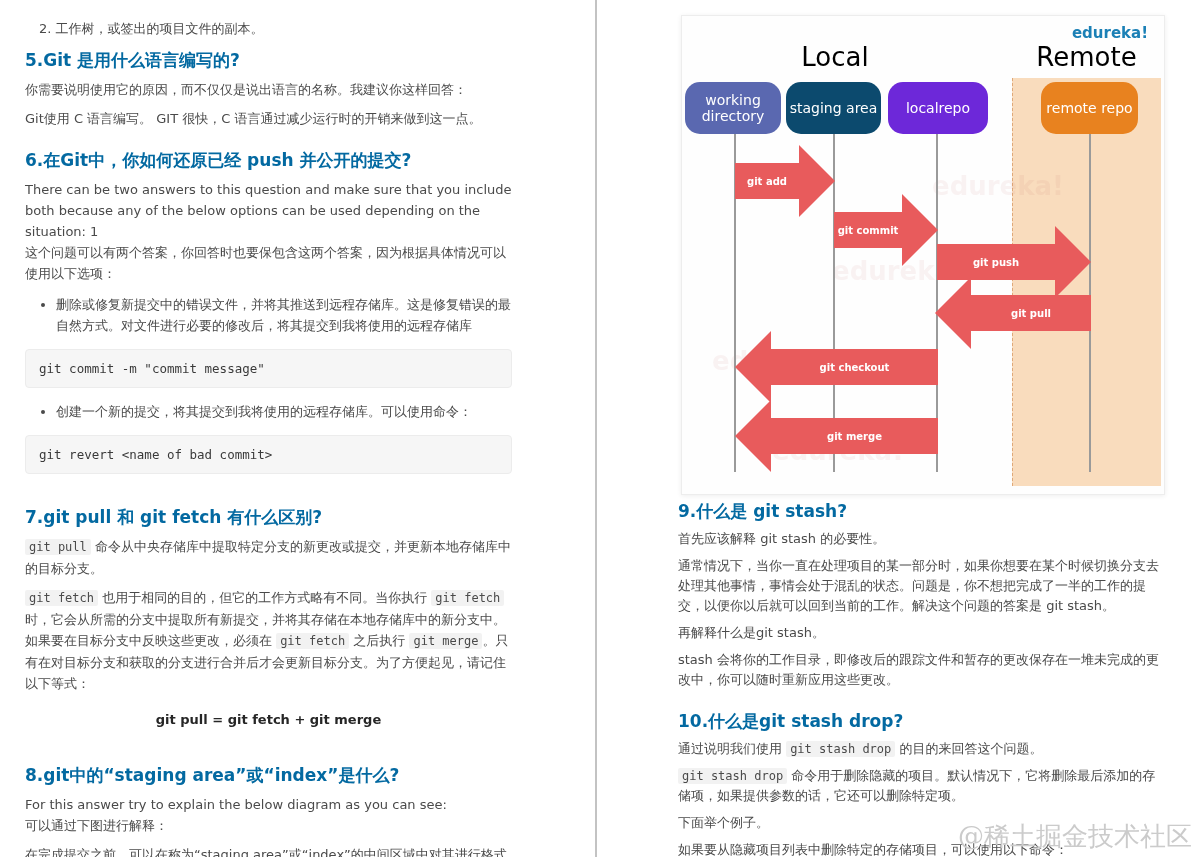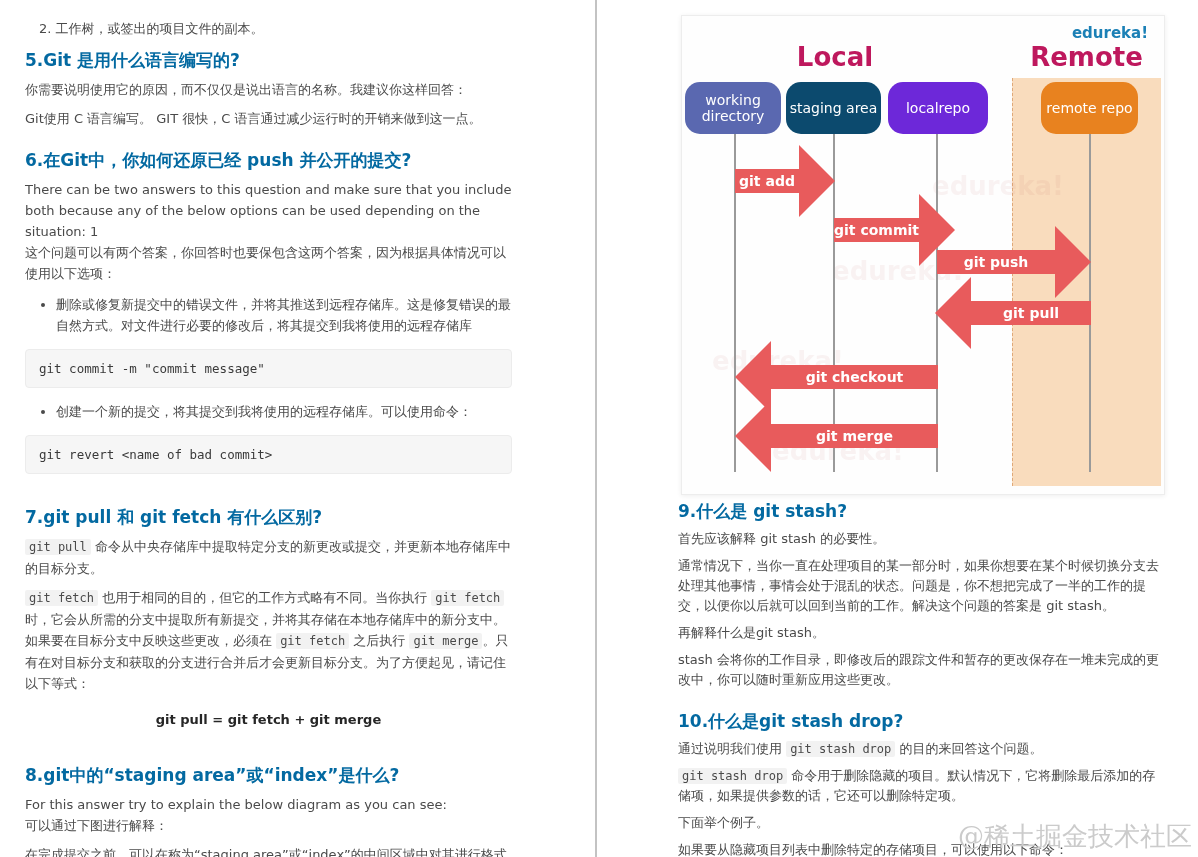--- a/index.html
+++ b/index.html
@@ -32,44 +32,44 @@
   .equation { text-align:center; font-weight:bold; color:#262626; margin:15px 0 10px; }
   .page-wm { position:absolute; right:6px; bottom:3px; font-size:26px; color:#cbcbcb;
     font-family:"DejaVu Serif","Liberation Serif",serif; }
 
   
   .diagram { position:absolute; left:681px; top:15px; width:484px; height:480px;
     background:#fefefe; border:1px solid #ededed; box-shadow:0 1px 5px rgba(0,0,0,.07); }
   .remote-bg { position:absolute; left:330px; top:62px; width:149px; height:408px;
     background:#f9dcbd; border-left:1px dashed #dfa878; }
   .dg-logo { position:absolute; right:16px; top:8px; color:#1b80b6; font-weight:bold; font-size:15px; }
-  .dg-h { position:absolute; top:26px; font-size:26px; font-weight:bold; color:#be185d; text-align:center; }
+  .dg-h { position:absolute; top:26px; font-size:26px; font-weight:normal; color:#000000; text-align:center; }
   .dg-h.local { left:0; width:306px; }
   .dg-h.remote { left:330px; width:149px; }
   .node { position:absolute; top:66px; height:52px; border-radius:15px; color:#fff;
     font-weight:normal; font-size:14px; line-height:16px; display:flex; align-items:center;
     justify-content:center; text-align:center; z-index:2; }
   .n-wd { left:3px;  width:96px;  background:#5a68b0; }
   .n-sa { left:104px; width:95px; background:#0c4a6e; }
   .n-lr { left:206px; width:100px; background:#6d28d9; }
   .n-rr { left:359px; width:97px; background:#e8821f; }
   .vline { position:absolute; top:118px; width:2px; height:338px; background:#9a9a9a; z-index:1; }
   .l-wd{left:52px;} .l-sa{left:151px;} .l-lr{left:254px;} .l-rr{left:407px;}
   .arrow { position:absolute; display:flex; align-items:center; height:72px; z-index:3; }
-  .arrow .ab { flex:1; height:24px; background:#e85b5c; color:#fff; font-weight:bold;
-    font-size:14px; display:flex; align-items:center; justify-content:center; white-space:nowrap; }
+  .arrow .ab { flex:1; height:36px; background:#e85b5c; color:#fff; font-weight:bold;
+    font-size:10px; display:flex; align-items:center; justify-content:center; white-space:nowrap; }
   .head-r { width:0; height:0; border-top:36px solid transparent; border-bottom:36px solid transparent;
     border-left:36px solid #e85b5c; }
   .head-l { width:0; height:0; border-top:36px solid transparent; border-bottom:36px solid transparent;
     border-right:36px solid #e85b5c; }
   .a-add      { left:53px;  top:129px; width:100px; }
   .a-commit   { left:152px; top:178px; width:104px; }
   .a-push     { left:255px; top:210px; width:154px; }
   .a-pull     { left:253px; top:261px; width:156px; }
-  .a-checkout { left:53px;  top:325px; width:203px; }
+  .a-checkout { left:53px;  top:315px; width:203px; }
   .a-merge    { left:53px;  top:384px; width:203px; }
   .dg-wm { position:absolute; font-weight:bold; font-size:26px; color:rgba(190,90,80,.07); z-index:0; }
 </style>
 </head>
 <body>
 
 <div class="page">
 
   <div class="col-left">
     <div class="li-item">2. 工作树，或签出的项目文件的副本。</div>

